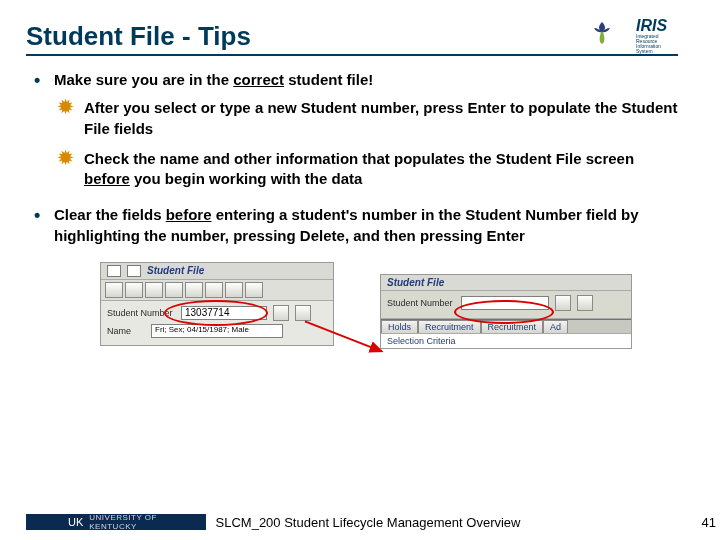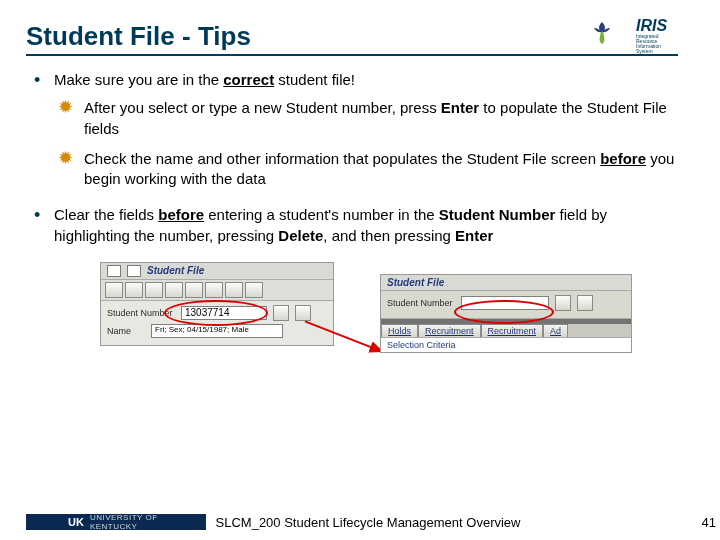--- a/index.html
+++ b/index.html
@@ -58,20 +58,21 @@
     margin: 14px 0 0 0;
     padding: 0;
   }
   ul.top > li {
     position: relative;
     padding-left: 28px;
     margin-bottom: 16px;
     font-size: 15px;
     color: #000;
     line-height: 1.35;
+    font-weight: bold;
   }
   ul.top > li::before {
     content: "•";
     position: absolute;
     left: 8px;
     top: -2px;
     color: #003a5b;
     font-size: 18px;
   }
   .sub-item {
@@ -158,22 +159,21 @@
     width: 130px;
     height: 40px;
     pointer-events: none;
   }
 
   
   .tabs {
     display:flex;
     gap:0;
     background:#c7c8c0;
-    border-top:5px solid #737373;
-    text-decoration:underline;
+    border-top:1px solid #737373;
   }
   .tab {
     border:1px solid #8a8a8a;
     border-bottom:none;
     background:linear-gradient(#f2f2ee,#d6d7cf);
     padding:1px 6px;
     font-size:9px;
     color:#243a7a;
   }
   .selarea {
@@ -198,21 +198,21 @@
     width: 180px;
     height: 16px;
     background: #0a2a52;
     display: flex;
     align-items: center;
     padding: 0 6px;
     box-sizing: border-box;
   }
   .uk-bar .uk {
     color: #fff;
-    font-weight: bold;
+    font-weight: normal;
     font-size: 11px;
     margin-right: 6px;
     padding-left: 36px;
   }
   .uk-bar .uk-name {
     color: #cfd6df;
     font-size: 8px;
     letter-spacing: 0.5px;
   }
   .footer-text {

